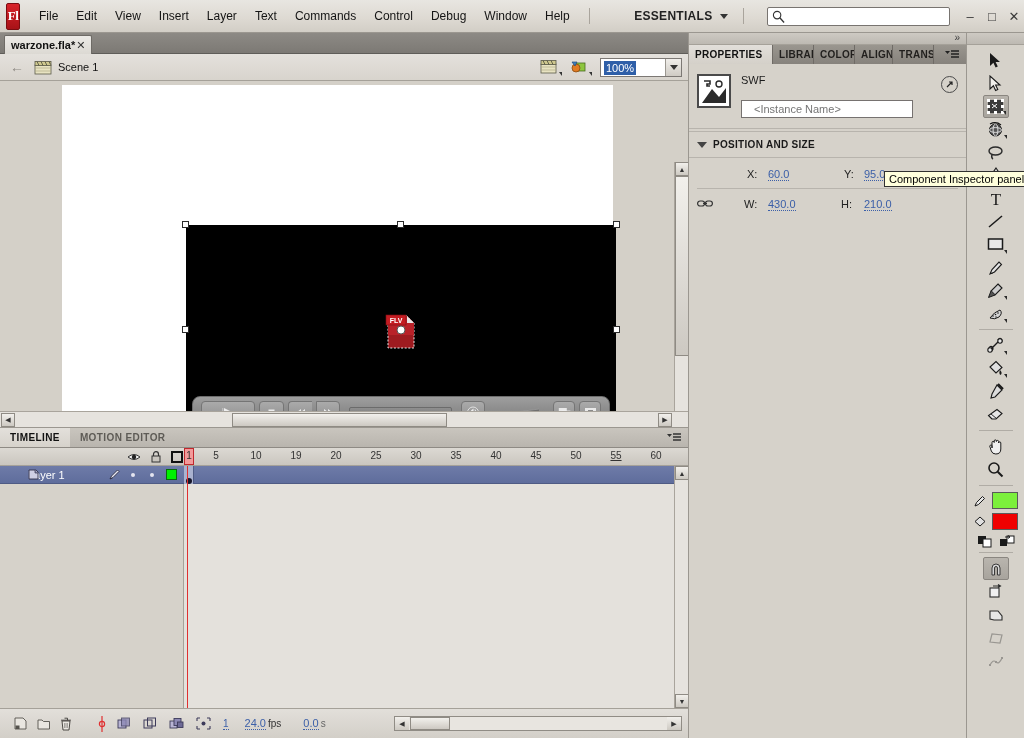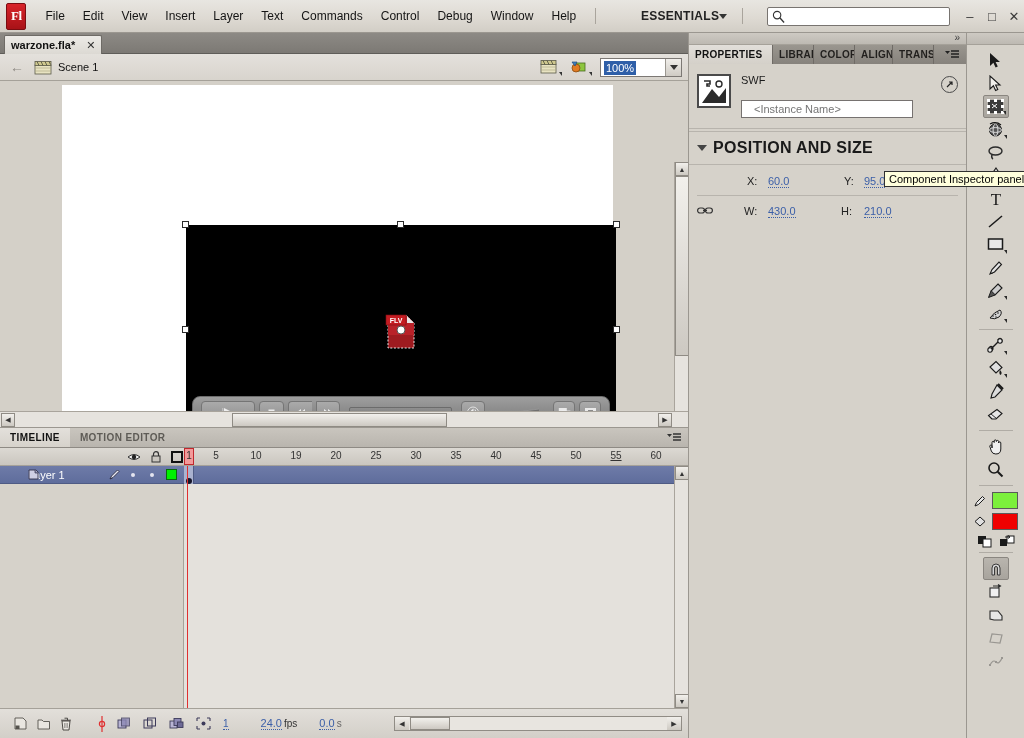--- a/index.html
+++ b/index.html
@@ -28,21 +28,21 @@
     font-family:"Liberation Serif", serif;
     letter-spacing:-0.5px;
   }
   .menu-items { display:flex; align-items:center; margin-left:10px; }
   .menu-item {
     padding:3px 9px; font-size:12px; color:#141414; white-space:nowrap;
     cursor:default;
   }
   .menu-sep { width:1px; height:16px; background:#a9a49c; margin:0 10px; }
   .workspace-sel {
-    display:flex; align-items:center; 
+    display:flex; align-items:center; gap:7px;
     font-size:12px; font-weight:bold; color:#222;
     margin-left:30px; letter-spacing:0.3px;
     padding:2px 5px; cursor:default;
   }
   .caret-dn {
     width:0;height:0;border-left:4px solid transparent;border-right:4px solid transparent;
     border-top:5px solid #333;
   }
   .search-wrap {
     margin-left:14px; position:relative;
@@ -67,21 +67,21 @@
   .tabbar {
     position:absolute; left:0; top:33px; width:688px; height:21px;
     background:linear-gradient(180deg,#8d8a85 0%,#7c7974 100%);
     border-bottom:1px solid #5f5d59;
   }
   .doctab {
     position:absolute; left:4px; top:2px; height:19px;
     background:linear-gradient(180deg,#eceae6 0%,#dcd9d3 100%);
     border:1px solid #6e6b66; border-bottom:none;
     border-radius:2px 2px 0 0;
-    display:flex; align-items:center; padding:0 6px; gap:11px;
+    display:flex; align-items:center; padding:0 6px; gap:1px;
     font-size:11px; font-weight:bold; color:#111;
   }
   .tabclose { font-size:11px; color:#333; font-weight:normal; cursor:default; }
 
   
   .editbar {
     position:absolute; left:0; top:54px; width:688px; height:27px;
     background:linear-gradient(180deg,#e4e1dc 0%,#d8d4cd 100%);
     border-bottom:1px solid #a5a199;
     display:flex; align-items:center;
@@ -300,21 +300,21 @@
   .comp-insp-btn {
     position:absolute; right:8px; top:4px;
     width:24px; height:22px;
     background:linear-gradient(180deg,#e5e2dd,#cfcbc4);
     border:1px solid #8b8780; border-radius:2px;
     display:flex; align-items:center; justify-content:center;
     cursor:default;
   }
   .section-hdr {
     display:flex; align-items:center; gap:6px;
-    padding:5px 8px; font-size:16px; font-weight:bold; color:#1a1a1a;
+    padding:5px 8px; font-size:10px; font-weight:bold; color:#1a1a1a;
     letter-spacing:0.3px;
   }
   .tri-open { width:0;height:0;border-left:5px solid transparent;border-right:5px solid transparent;border-top:6px solid #444; }
   .xy-row { display:flex; align-items:center; padding:6px 8px; position:relative; height:28px;}
   .fld-label { font-size:11px; color:#222; }
   .fld-val { font-size:11px; color:#3b5fa8; border-bottom:1px dotted #3b5fa8; cursor:default; margin-left:5px; }
   .link-ic { position:absolute; left:8px; }
   .tooltip {
     position:absolute; background:#ffffdc; border:1px solid #303030;
     font-size:11px; color:#000; padding:1px 4px; white-space:nowrap;
@@ -635,21 +635,21 @@
           <rect x="5" y="1.5" width="7" height="7" fill="#8c88b4" stroke="#3c3a5a" stroke-width="0.9"></rect>
           <rect x="8.5" y="5" width="5.5" height="5.5" fill="#6e6a96" stroke="#3c3a5a" stroke-width="0.9"></rect>
         </svg>
         <svg width="15" height="13" viewBox="0 0 15 13">
           <path d="M1 1 H4 M1 1 V4 M14 1 H11 M14 1 V4 M1 12 H4 M1 12 V9 M14 12 H11 M14 12 V9" stroke="#3c3a5a" stroke-width="1.1" fill="none"></path>
           <circle cx="7.5" cy="6.5" r="2" fill="#3c3a5a"></circle>
         </svg>
         <span class="stat-link">1</span>
       </div>
 
-      <div style="margin-left:32px;display:flex;align-items:center;gap:2px;">
+      <div style="margin-left:16px;display:flex;align-items:center;gap:2px;">
         <span class="stat-link">24.0</span>
         <span style="font-size:10px;color:#333;">fps</span>
       </div>
       <div style="margin-left:22px;display:flex;align-items:center;gap:2px;">
         <span class="stat-link">0.0</span>
         <span style="font-size:10px;color:#666;">s</span>
       </div>
 
       <div class="tl-hscroll">
         <div class="sb-arrow" style="left:0;top:0;width:14px;height:13px;border:none;">◀</div>

